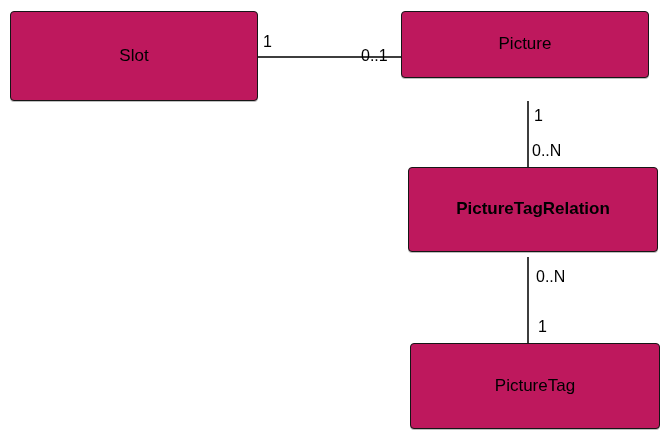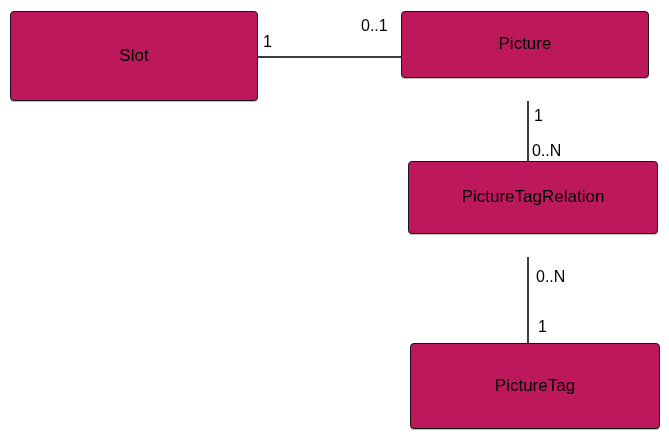--- a/index.html
+++ b/index.html
@@ -49,39 +49,39 @@
 <div class="canvas">
 
   <div class="edge" style="left:257px; top:56px; width:144px; height:2px;"></div>
 
   <div class="edge" style="left:527px; top:101px; width:2px; height:66px;"></div>
 
   <div class="edge" style="left:527px; top:257px; width:2px; height:86px;"></div>
 
   <span class="card" style="left:263px; top:34px;">1</span>
 
-  <span class="card" style="left:361px; top:18px;">0..1</span>
+  <span class="card" style="left:361px; top:48px;">0..1</span>
 
   <span class="card" style="left:534px; top:108px;">1</span>
 
   <span class="card" style="left:532px; top:143px;">0..N</span>
 
   <span class="card" style="left:536px; top:269px;">0..N</span>
 
   <span class="card" style="left:538px; top:319px;">1</span>
 
   <div class="node" style="left:10px; top:11px; width:248px; height:90px;">
     <span class="node-label">Slot</span>
   </div>
 
   <div class="node" style="left:401px; top:11px; width:248px; height:67px;">
     <span class="node-label">Picture</span>
   </div>
 
-  <div class="node" style="left:408px; top:161px; width:250px; height:73px;">
+  <div class="node" style="left:408px; top:167px; width:250px; height:85px;font-weight:bold;">
     <span class="node-label">PictureTagRelation</span>
   </div>
 
   <div class="node" style="left:410px; top:343px; width:250px; height:86px;">
     <span class="node-label">PictureTag</span>
   </div>
 
 </div>
 
 </body></html>

